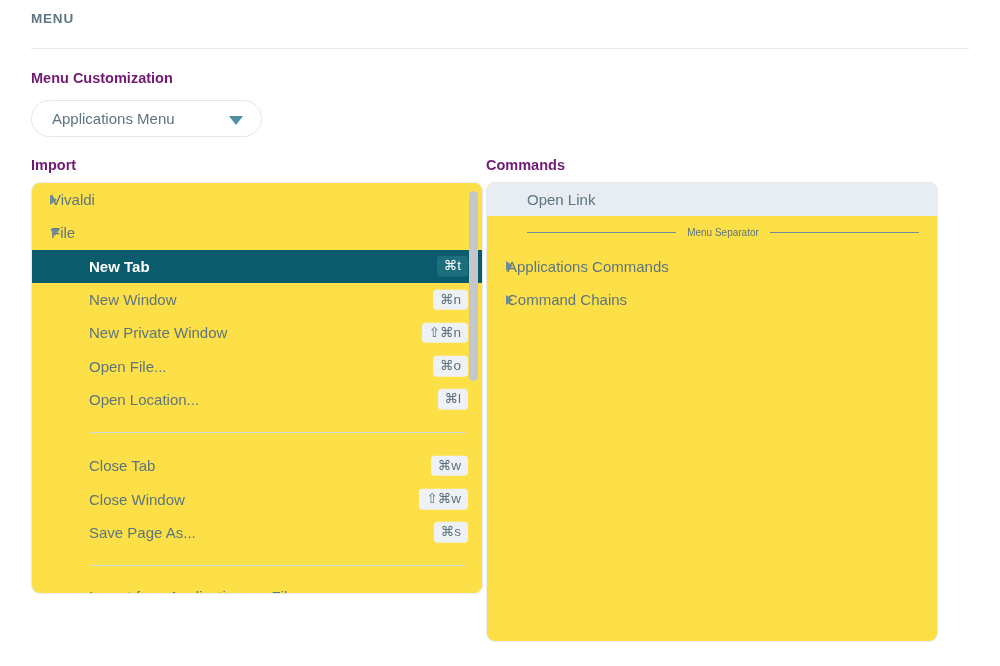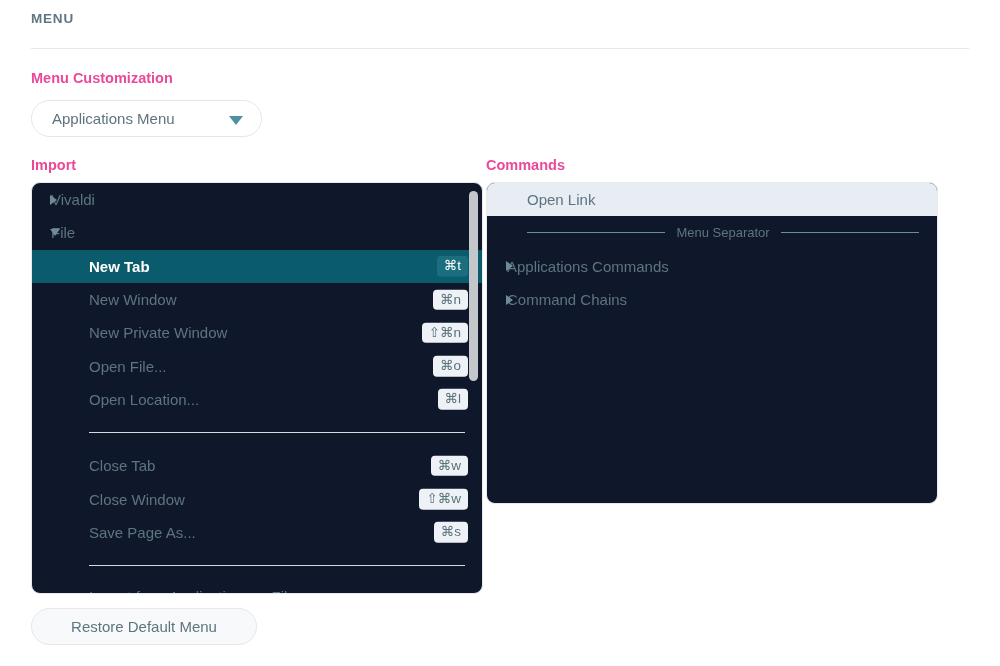--- a/index.html
+++ b/index.html
@@ -29,21 +29,21 @@
     position: absolute;
     left: 31px; top: 48px;
     width: 938px; height: 1px;
     background: #e6e9ec;
   }
 
   .field-label {
     position: absolute;
     font-size: 14.5px;
     font-weight: bold;
-    color: #ec4899;
+    color: #701a75;
   }
   #label-menu-customization { left: 31px; top: 70px; }
   #label-content  { left: 31px; top: 157px; }
   #label-commands { left: 486px; top: 157px; }
 
   
   .dropdown {
     position: absolute;
     left: 31px; top: 100px;
     width: 231px; height: 37px;
@@ -66,28 +66,28 @@
     margin-top: -3px;
     width: 0; height: 0;
     border-left: 7px solid transparent;
     border-right: 7px solid transparent;
     border-top: 9px solid #4f8fa3;
   }
 
   
   .panel {
     position: absolute;
-    background: #0f172a;
+    background: #fde047;
     border: 1px solid #e8ebee;
     border-radius: 9px;
     box-sizing: border-box;
     overflow: hidden;
   }
   #panel-content  { left: 31px;  top: 182px; width: 452px; height: 412px; }
-  #panel-commands { left: 486px; top: 182px; width: 452px; height: 322px; }
+  #panel-commands { left: 486px; top: 182px; width: 452px; height: 460px; }
 
   .panel-inner {
     position: relative;
     width: 100%;
     height: 100%;
   }
 
   
   .row {
     position: relative;
@@ -159,21 +159,21 @@
     width: 100%;
     background: #cddde0;
   }
 
   
   .labeled-sep {
     height: 33.3px;
     display: flex;
     align-items: center;
     padding: 0 18px 0 40px;
-    font-size: 13px;
+    font-size: 10px;
     color: #5d757f;
     cursor: pointer;
   }
   .labeled-sep .ln {
     flex: 1 1 auto;
     height: 1px;
     background: #6f8d98;
   }
   .labeled-sep .txt {
     padding: 0 11px;
@@ -332,18 +332,15 @@
             <span class="label">Applications Commands</span>
           </div>
           <div class="row cmdgrp">
             <span class="tri collapsed"></span>
             <span class="label">Command Chains</span>
           </div>
         </div>
     </div>
   </div>
 
-  <div class="pill-button">
-    <span>Restore Default Menu</span>
-  </div>
 
 
 </div>
 
 </body></html>

